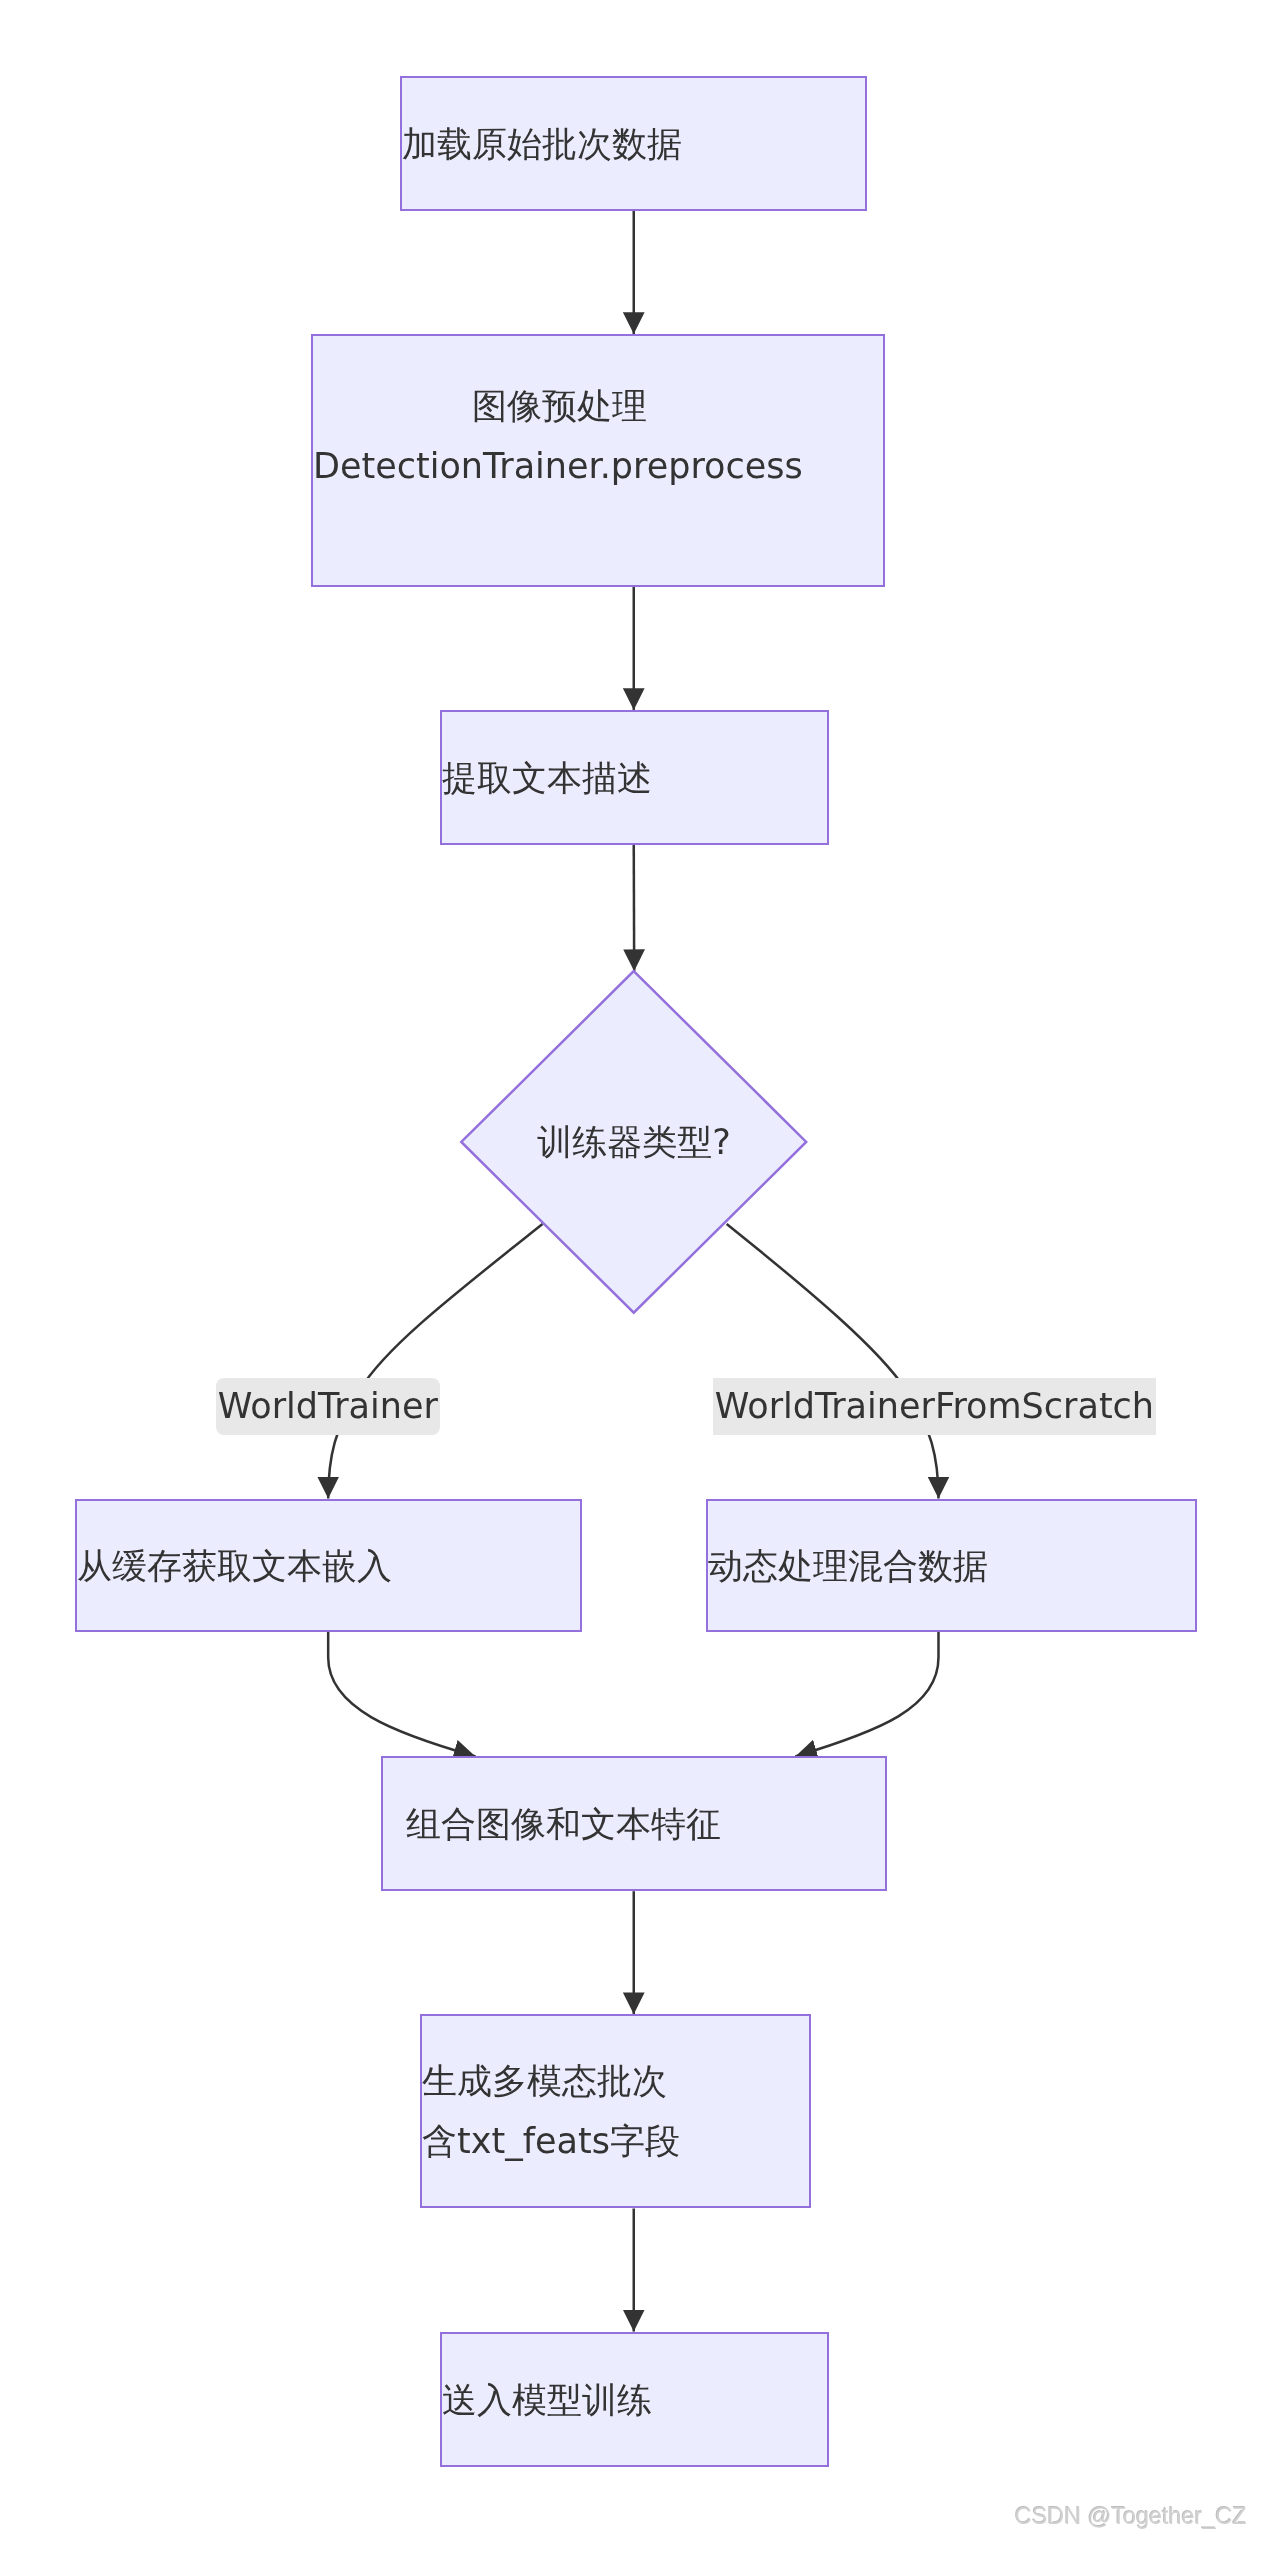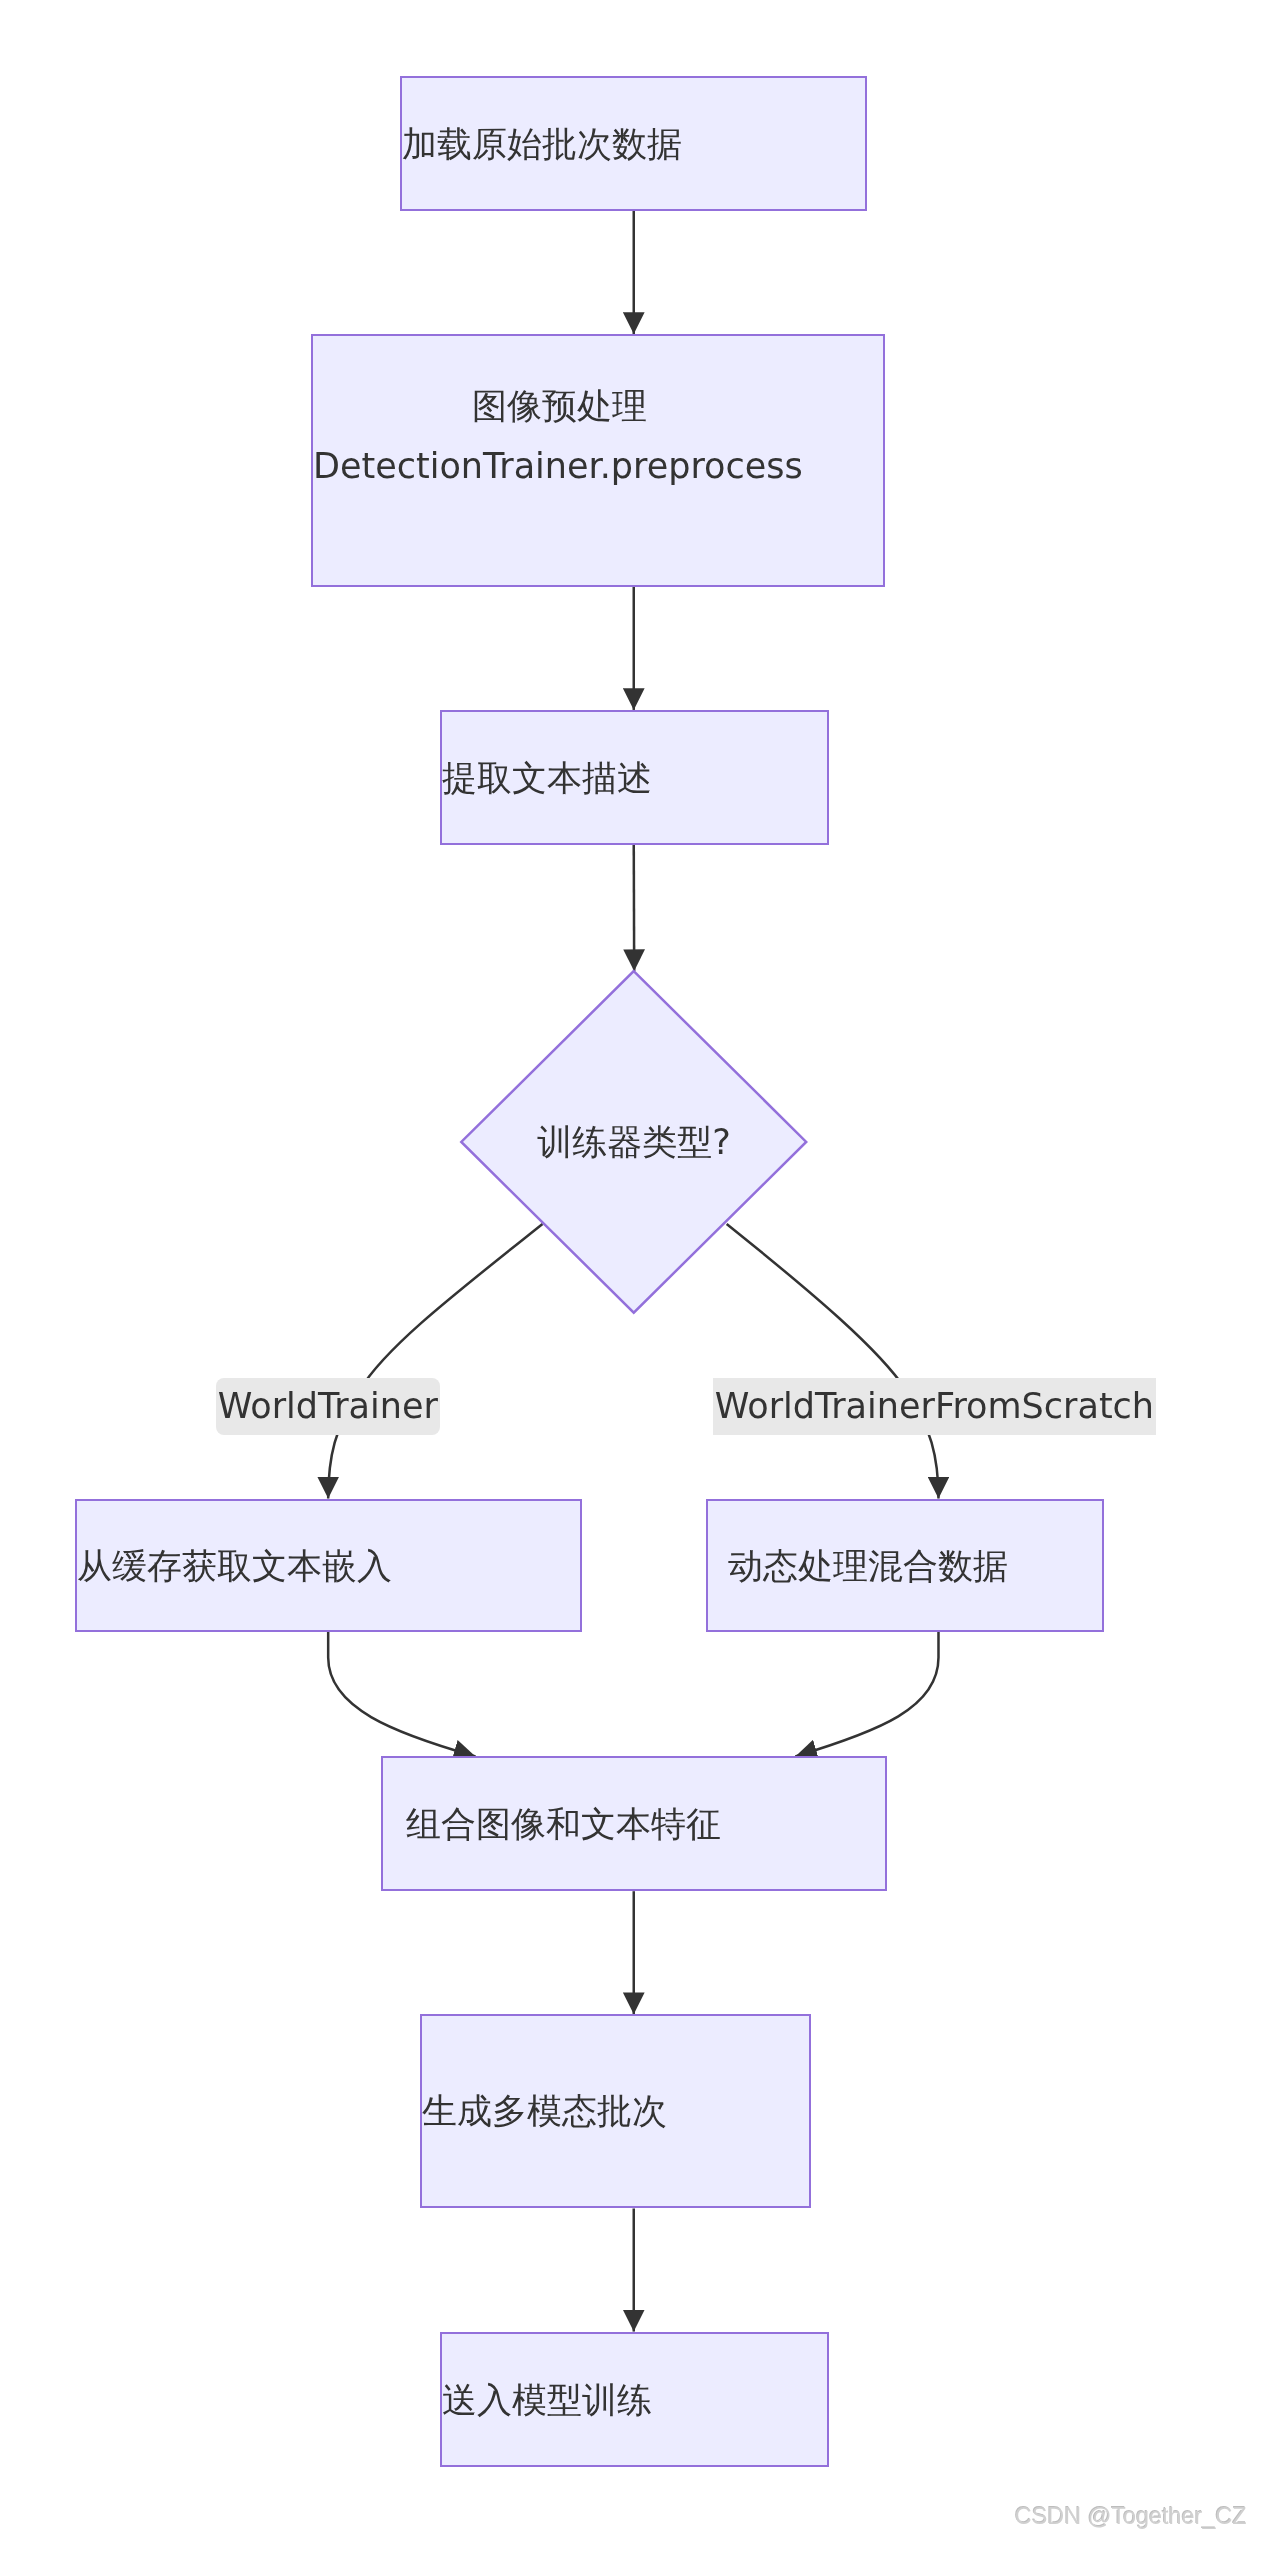--- a/index.html
+++ b/index.html
@@ -60,30 +60,31 @@
 
 <div class="diamond-text" style="left:634px;top:1142px;">训练器类型?</div>
 
 <div class="edge-label" style="left:216px;top:1378px;border-radius:8px;">WorldTrainer</div>
 <div class="edge-label" style="left:713px;top:1378px;">WorldTrainerFromScratch</div>
 
 <div class="node" id="n5" style="left:75px;top:1499px;width:507px;height:133px;">
   <span>从缓存获取文本嵌入</span>
 </div>
 
-<div class="node" id="n6" style="left:706px;top:1499px;width:398px;height:133px;padding-left:20px;">
+<div class="node" id="n6" style="left:706px;top:1499px;width:491px;height:133px;">
   <span>动态处理混合数据</span>
 </div>
 
 <div class="node" id="n7" style="left:381px;top:1756px;width:506px;height:135px;padding-left:23px;">
   <span>组合图像和文本特征</span>
 </div>
 
 <div class="node" id="n8" style="left:420px;top:2014px;width:391px;height:194px;">
   <span>生成多模态批次</span>
+  <span>含txt_feats字段</span>
 </div>
 
 <div class="node" id="n9" style="left:440px;top:2332px;width:389px;height:135px;">
   <span>送入模型训练</span>
 </div>
 
 <div class="watermark">CSDN @Together_CZ</div>
 
 
 </body></html>

